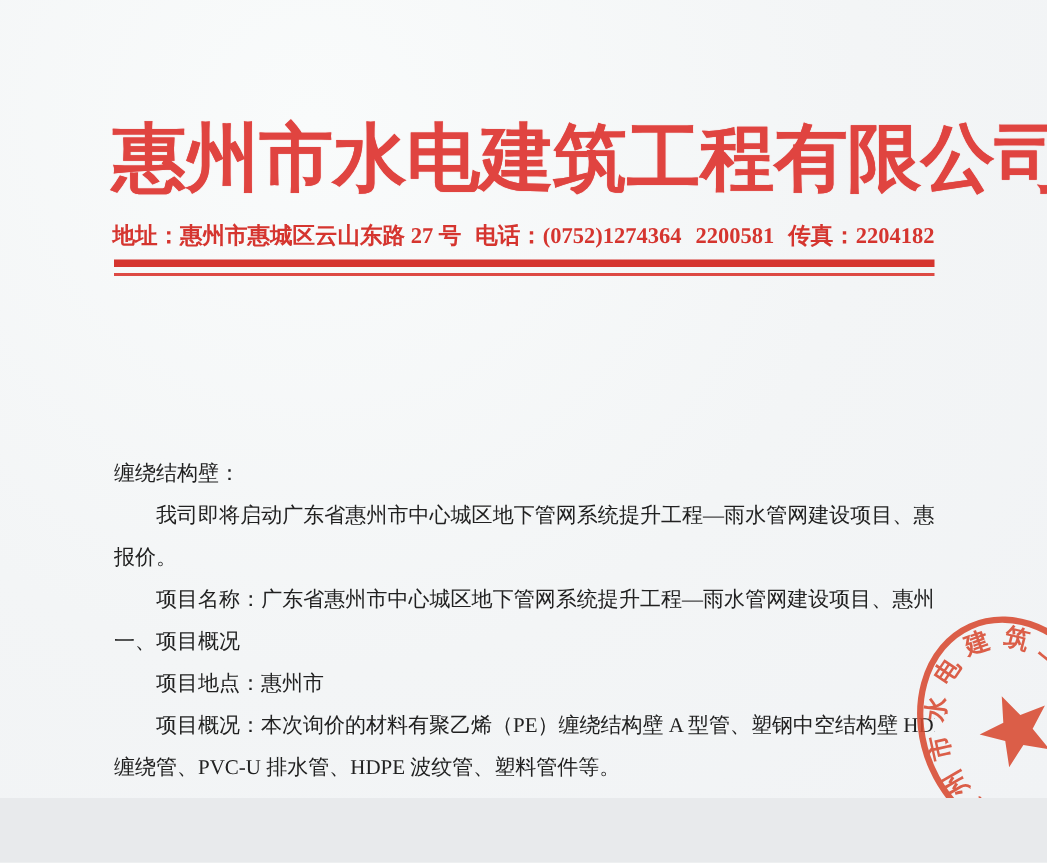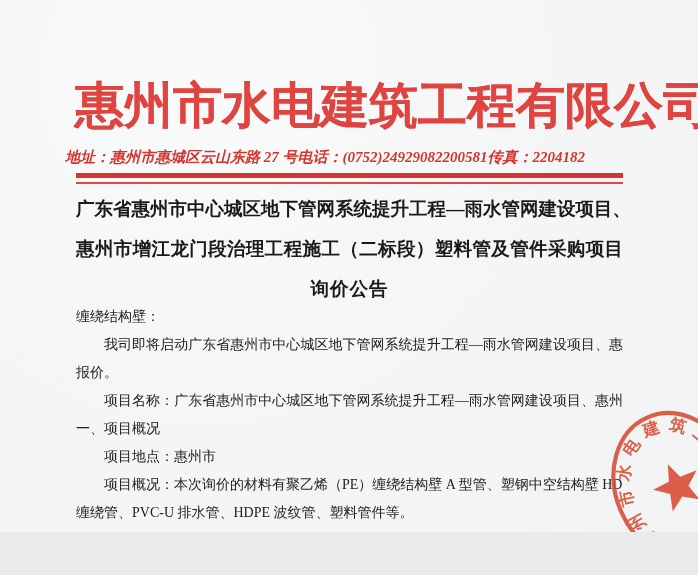--- a/index.html
+++ b/index.html
@@ -21,29 +21,28 @@
     line-height: 72px;
     font-size: 49px;
     font-weight: 900;
     text-align: center;
     white-space: nowrap;
     color: #e04440;
     text-shadow: 0 0 0.5px #e04440;
   }
   .contact-row {
     position: absolute;
-    top: 148px; left: 65px; width: 548px; height: 22px;
+    top: 148px; left: 75px; width: 548px; height: 22px;
     display: flex;
-    justify-content: flex-start;
+    justify-content: space-between;
     align-items: baseline;
     font-size: 15px;
     font-weight: bold;
     color: #d5352f;
     white-space: nowrap;
-    font-style: italic;
   }
   .rule-thick {
     position: absolute;
     top: 173px; left: 76px; width: 547px; height: 5px;
     background: #d5352f;
   }
   .rule-thin {
     position: absolute;
     top: 182px; left: 76px; width: 547px; height: 2px;
     background: #dd4a44;
@@ -100,33 +99,28 @@
 </style>
 </head>
 <body>
 
 <div class="page">
 
   <div class="company-name">惠州市水电建筑工程有限公司</div>
 
   <div class="contact-row">
     <span>地址：惠州市惠城区云山东路 27 号</span>
-    <span>电话：(0752)2492908</span>
+    <span>电话：(0752)1274364</span>
     <span>2200581</span>
     <span>传真：2204182</span>
   </div>
 
   <div class="rule-thick"></div>
   <div class="rule-thin"></div>
 
-  <div class="doc-title">
-    <div class="t-line fill">广东省惠州市中心城区地下管网系统提升工程—雨水管网建设项目、</div>
-    <div class="t-line fill">惠州市增江龙门段治理工程施工（二标段）塑料管及管件采购项目</div>
-    <div class="t-line center">询价公告</div>
-  </div>
 
   <div class="doc-body">
     <div class="b-line">缠绕结构壁：</div>
     <div class="b-line indent fill">我司即将启动广东省惠州市中心城区地下管网系统提升工程—雨水管网建设项目、惠</div>
     <div class="b-line">报价。</div>
     <div class="b-line indent fill">项目名称：广东省惠州市中心城区地下管网系统提升工程—雨水管网建设项目、惠州</div>
     <div class="b-line">一、项目概况</div>
     <div class="b-line indent">项目地点：惠州市</div>
     <div class="b-line indent fill">项目概况：本次询价的材料有聚乙烯（PE）缠绕结构壁 A 型管、塑钢中空结构壁 HDPE</div>
     <div class="b-line">缠绕管、PVC-U 排水管、HDPE 波纹管、塑料管件等。</div>

